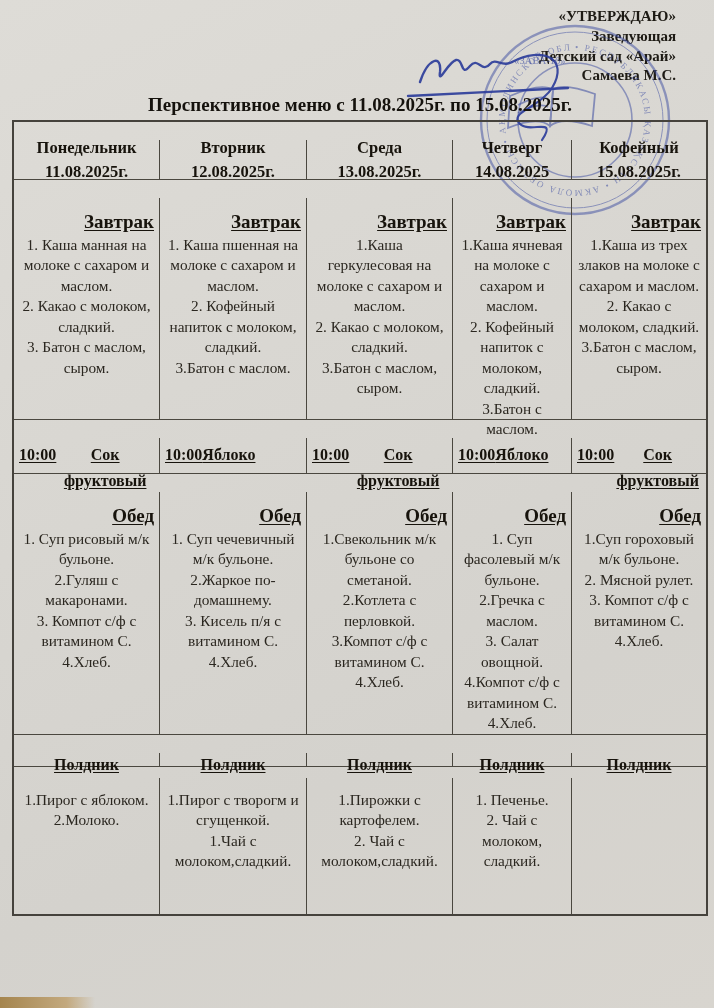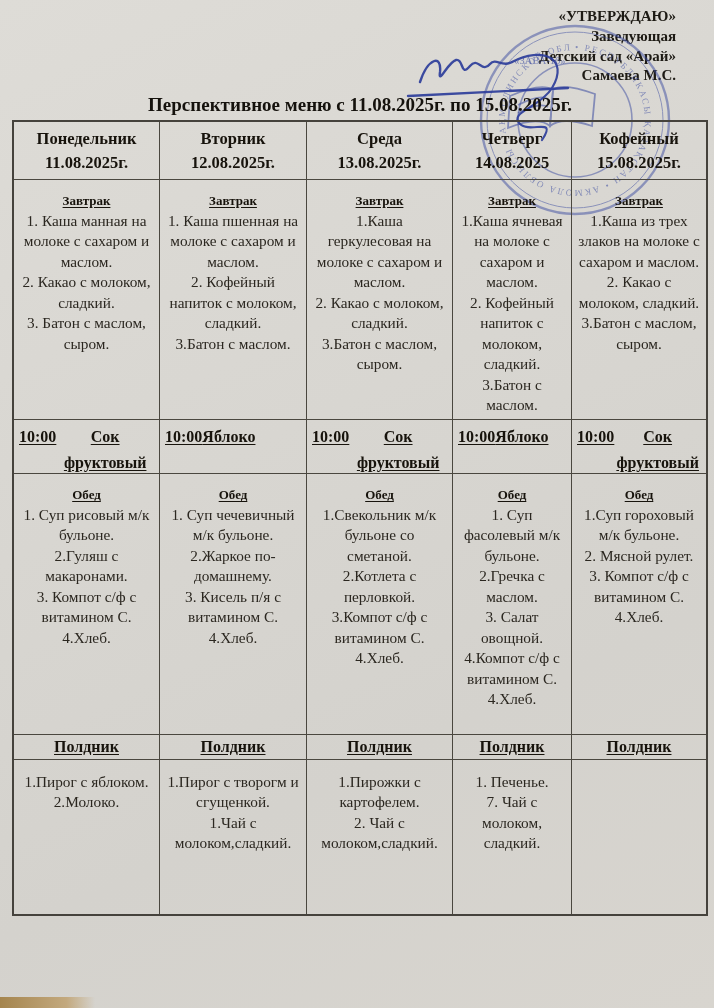--- a/index.html
+++ b/index.html
@@ -40,32 +40,33 @@
     display:grid;
     grid-template-columns:146px 147px 146px 119px 134px;
     grid-template-rows:58px 240px 54px 261px 25px 154px;
     border:2px solid #45423c;
     background:transparent;
   }
   .cell{
     border-right:1.5px solid #4a473f;
     border-bottom:1.5px solid #4a473f;
     text-align:center;overflow:visible;
-    padding:12px 5px;box-sizing:border-box;
+    padding:12px 5px;box-sizing:border-box;margin-top:18px;
   }
   .cell:nth-child(5n){border-right:none;}
   .row-last{border-bottom:none;}
   .head{
     display:flex;flex-direction:column;justify-content:center;
     font-weight:bold;font-size:16.5px;line-height:1.45;color:#17130c;
   }
   .sec-title{
-    font-weight:bold;font-size:13px;color:#17130c;
+    font-weight:bold;font-size:19px;color:#17130c;
     text-decoration:underline;text-underline-offset:2px;
     margin:1px 0 2px 0;
+    text-align:right;
   }
   .lines{
     font-size:15.3px;line-height:1.34;color:#2b2720;
     white-space:pre-line;
   }
   .snack{
     display:flex;flex-direction:row;justify-content:flex-start;
     font-weight:bold;font-size:16px;line-height:1.6;color:#17130c;
     padding-top:4px;
   }
@@ -246,20 +247,20 @@
     <div class="cell row-last">
       <div class="lines">1.Пирог с творогм и сгущенкой.
 1.Чай с молоком,сладкий.</div>
     </div>
     <div class="cell row-last">
       <div class="lines">1.Пирожки с картофелем.
 2. Чай с молоком,сладкий.</div>
     </div>
     <div class="cell row-last">
       <div class="lines">1. Печенье.
-7. Чай с молоком, сладкий.</div>
+2. Чай с молоком, сладкий.</div>
     </div>
 
   </div>
 
   <div class="corner-notch"></div>
   <div class="paper-bottom-edge"></div>
 </div>
 
 </body></html>

